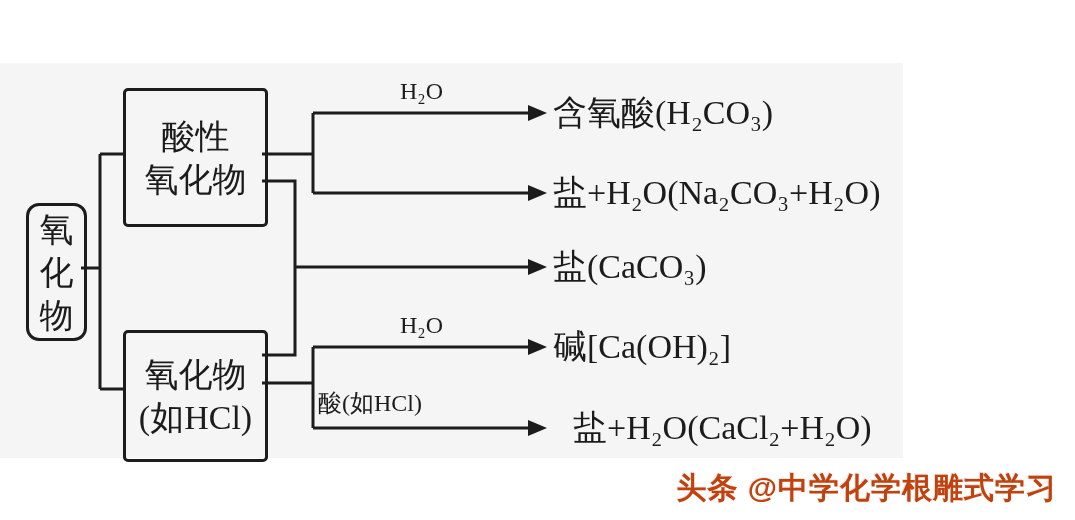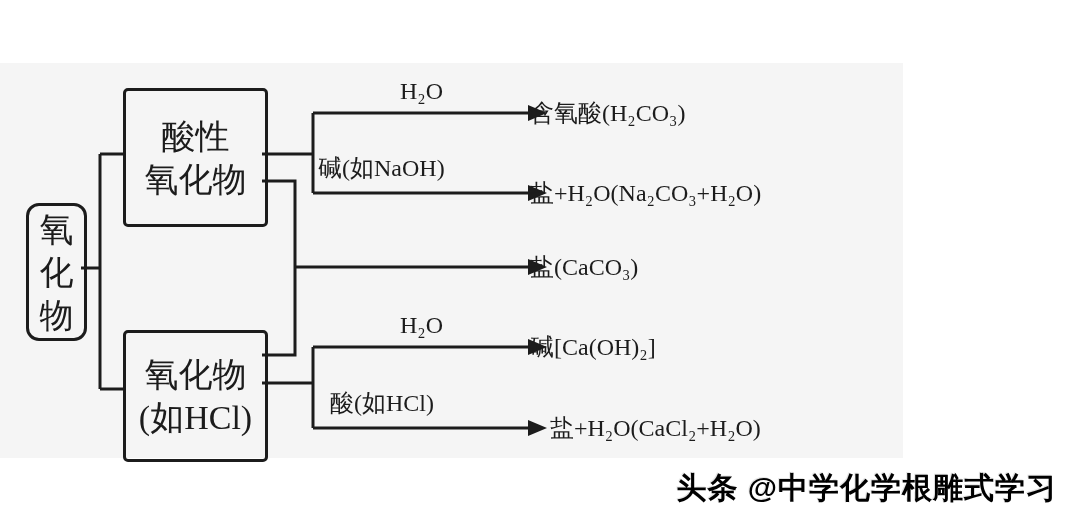--- a/index.html
+++ b/index.html
@@ -21,27 +21,27 @@
   #root-box{left:26px;top:203px;width:55px;height:132px;border-radius:13px;}
   #root-box .ln{font-size:34px;line-height:43px;}
   #acidic-box{left:123px;top:88px;width:139px;height:133px;}
   #basic-box{left:123px;top:330px;width:139px;height:126px;}
   svg.wires{position:absolute;left:0;top:0;}
   .reagent{
     position:absolute;font-size:24px;line-height:36px;white-space:nowrap;
   }
   .reagent.centered{text-align:center;}
   .product{
-    position:absolute;left:530px;height:52px;display:flex;align-items:center;
-    font-size:24px;white-space:nowrap;
+    position:absolute;left:553px;height:52px;display:flex;align-items:center;
+    font-size:34px;white-space:nowrap;
   }
   #watermark{
     position:absolute;right:18px;top:468px;
     font-family:"Liberation Sans","DejaVu Sans",sans-serif;
-    font-size:30px;font-weight:bold;color:#000000;
+    font-size:30px;font-weight:bold;color:#c2410c;
     text-shadow:2px 2px 0 rgba(255,255,255,0.95), -1px -1px 0 rgba(150,150,150,0.25);
     letter-spacing:1px;white-space:nowrap;
   }
 </style>
 </head>
 <body>
 
 <div id="stage">
 
   <div id="panel"></div>
@@ -86,23 +86,22 @@
     <span class="ln">酸性</span>
     <span class="ln">氧化物</span>
   </div>
 
   <div class="box" id="basic-box">
     <span class="ln">氧化物</span>
     <span class="ln">(如HCl)</span>
   </div>
 
   <div class="reagent centered" style="left:313px;top:73px;width:217px;">H₂O</div>
-  <div class="reagent" style="left:318px;top:150px;">碱(如NaOH)</div>
   <div class="reagent centered" style="left:313px;top:307px;width:217px;">H₂O</div>
-  <div class="reagent" style="left:330px;top:385px;">酸(如HCl)</div>
+  <div class="reagent" style="left:318px;top:385px;">酸(如HCl)</div>
 
   <div class="product" style="top:87px;">含氧酸(H₂CO₃)</div>
   <div class="product" style="top:167px;">盐+H₂O(Na₂CO₃+H₂O)</div>
   <div class="product" style="top:321px;">碱[Ca(OH)₂]</div>
   <div class="product" style="top:241px;">盐(CaCO₃)</div>
   <div class="product" style="top:402px;margin-left:20px;">盐+H₂O(CaCl₂+H₂O)</div>
 
   <div id="watermark">头条 @中学化学根雕式学习</div>
 
 </div>

